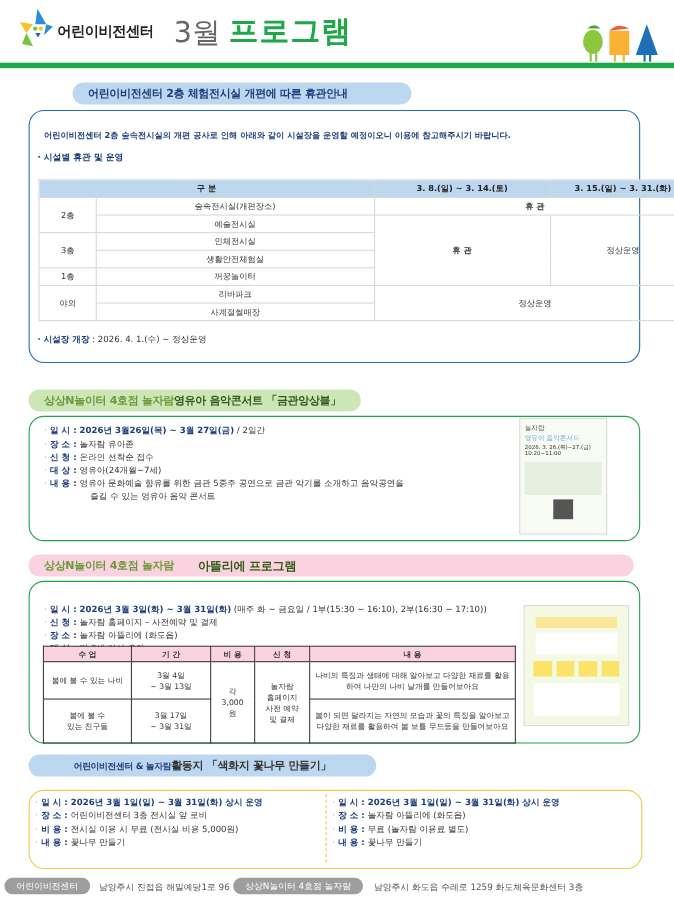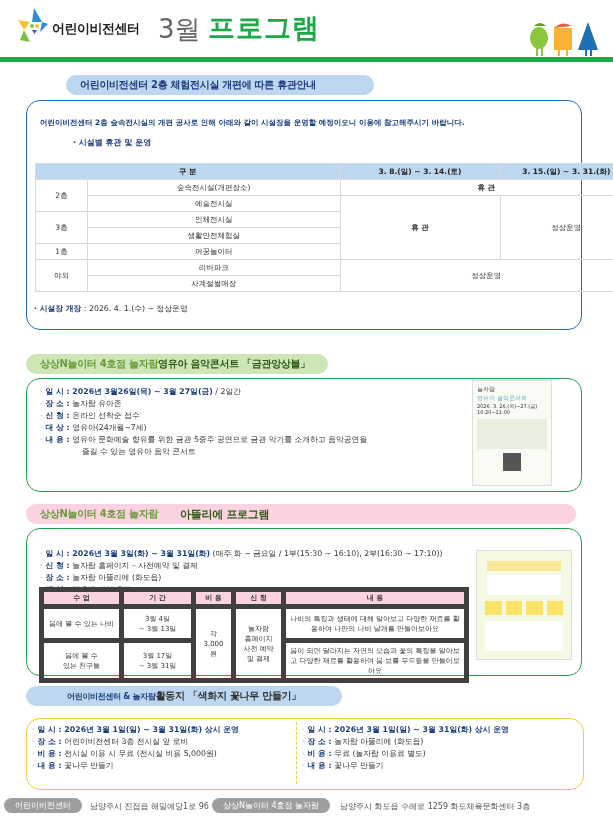--- a/index.html
+++ b/index.html
@@ -27,21 +27,21 @@
 .t1 th{background:#bcd7ef;font-weight:bold;color:#222;}
 .red{color:#e21f26;font-weight:bold;}
 .bold{font-weight:normal;margin-top:22px;}
 .info{position:absolute;font-size:7.8px;line-height:12px;}
 .info .row{white-space:nowrap;}
 .lbl{color:#1c3d7a;font-weight:bold;}
 .strong-blue{color:#1c3d7a;font-weight:bold;}
 .dot{color:#999;margin-right:3px;}
 .poster{position:absolute;border:1px solid #ddd;}
 .t2{position:absolute;left:39px;top:587px;width:430px;font-size:7px;}
-.t2 td,.t2 th{border:5px solid #404040;text-align:center;color:#333;line-height:10px;padding:1px 2px;}
+.t2 td,.t2 th{border:1px solid #404040;text-align:center;color:#333;line-height:10px;padding:1px 2px;}
 .t2 th{background:#fbd3e0;font-weight:bold;height:14px;}
 .divider-v{position:absolute;left:296px;top:722px;height:62px;border-left:1px dashed #f4c64a;}
 .footer{position:absolute;top:796px;left:0;width:613px;height:20px;font-size:8px;color:#555;}
 .fpill{position:absolute;top:2px;height:15px;border-radius:8px;background:#9e9e9e;color:#fff;font-size:8px;display:flex;align-items:center;justify-content:center;}
 .faddr{position:absolute;top:5px;font-size:8px;color:#555;}
 </style>
 </head>
 <body>
 
 <div class="header">
@@ -71,21 +71,21 @@
     <rect x="60" y="36" width="2" height="6" fill="#1f6fb6"></rect>
   </svg>
 </div>
 <div class="green-rule"></div>
 
 <div class="pill pill-blue" style="left:26px;top:75px;width:308px;margin-left:40px;">
   <span>어린이비전센터 2층 체험전시실 개편에 따른 휴관안내</span>
 </div>
 <div class="box box-blue" style="left:26px;top:100px;width:556px;height:230px;"></div>
 <div class="intro">어린이비전센터 2층 숲속전시실의 개편 공사로 인해 아래와 같이 시설장을 운영할 예정이오니 이용에 참고해주시기 바랍니다.</div>
-<div class="sub-label" style="left:34px;top:137px;margin-left:39px;">· 시설별 휴관 및 운영</div>
+<div class="sub-label" style="left:34px;top:137px;">· 시설별 휴관 및 운영</div>
 
 <table class="t1">
   <tbody>
       <tr>
     <th colspan="2" style="width:222px;">구 분</th>
     <th style="width:160px;">3. 8.(일) ~ 3. 14.(토)</th>
     <th>3. 15.(일) ~ 3. 31.(화)</th>
   </tr>
   <tr>
     <td rowspan="2" style="width:52px;">2층</td>

